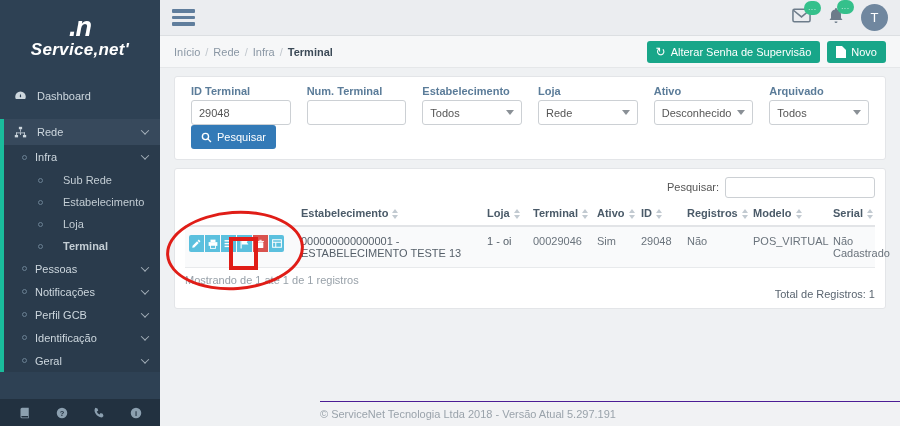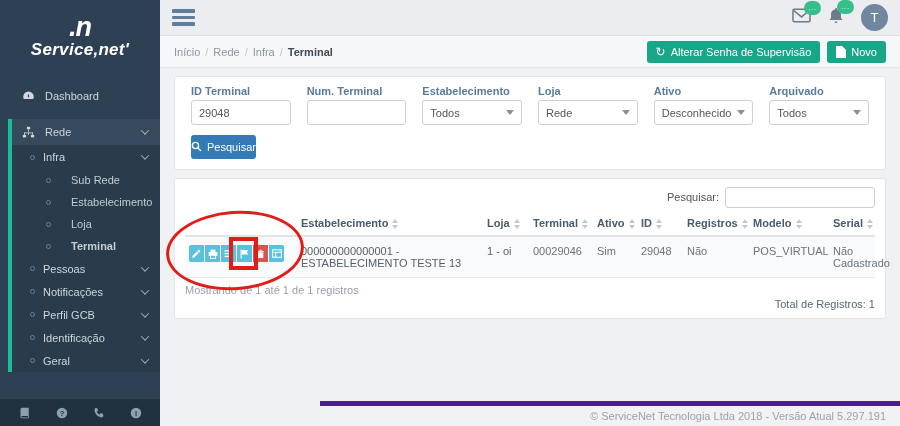--- a/index.html
+++ b/index.html
@@ -9,21 +9,21 @@
     background:#eff1f3;
     position:relative;
     overflow:hidden;
     color:#555;
   }
   
   .sidebar { position:absolute; left:0; top:0; width:160px; height:426px; background:#2e4154; display:flex; flex-direction:column; z-index:5; }
   .logo { padding:14px 0 10px; text-align:center; color:#fff; height:84px; }
   .logo-n { font-size:27px; font-weight:bold; font-style:italic; line-height:26px; letter-spacing:-1px; }
   .logo-text { font-size:17px; font-weight:bold; font-style:italic; letter-spacing:.3px; }
-  .menu { flex:1; font-size:11px; color:#cdd7de;margin-left:8px; }
+  .menu { flex:1; font-size:11px; color:#cdd7de; }
   .menu-item { display:flex; align-items:center; height:23px; padding:0 12px 0 14px; cursor:pointer; }
   .mi-icon { width:15px; margin-right:8px; display:flex; align-items:center; }
   .mi-icon svg { display:block; }
   .chev { width:6px; height:6px; border-right:1.5px solid currentColor; border-bottom:1.5px solid currentColor; transform:rotate(45deg) translate(-1px,-1px); margin-left:auto; opacity:.75; }
   .dot { width:5px; height:5px; border:1px solid #6a8093; border-radius:50%; margin-right:8px; flex:0 0 auto; }
   .accent { border-left:4px solid #1abc9c; margin-top:12px; }
   .accent .menu-item { padding-left:10px; }
   .mi-rede { background:#37495c; height:26px; }
   .submenu, .grouped { background:#2a3b4c; }
   .submenu .menu-item.sub { padding-left:18px; height:24px; }
@@ -54,21 +54,21 @@
 
   .content { padding:8px 14px 0; }
   .panel { background:#fff; border:1px solid #e3e5e8; border-radius:3px; }
   .filter-panel { padding:8px 16px 10px; }
   .filter-row { display:flex; gap:16px; }
   .ffield { flex:1; }
   .flabel { font-size:11px; font-weight:bold; color:#5b7c99; margin-bottom:3px; }
   .finput { width:100%; height:25px; border:1px solid #ccd0d4; border-radius:3px; font-size:11px; padding:0 7px; color:#555; font-family:inherit; background:#fff; }
   .fselect { width:100%; height:25px; border:1px solid #ccd0d4; border-radius:3px; font-size:11px; color:#555; display:flex; align-items:center; padding:0 7px; background:#fff; cursor:pointer; }
   .caret { margin-left:auto; width:0; height:0; border-left:4px solid transparent; border-right:4px solid transparent; border-top:5px solid #8a9096; }
-  .btn-primary { margin-top:10px; background:#337ab7; color:#fff; border:none; font-family:inherit; font-size:11px; padding:6px 0; border-radius:3px; display:inline-flex; gap:5px; cursor:pointer; }
+  .btn-primary { background:#337ab7; color:#fff; border:none; font-family:inherit; font-size:11px; padding:6px 10px; border-radius:3px; display:inline-flex; align-items:center; gap:5px; cursor:pointer; }
 
   .table-panel { margin-top:8px; padding:6px 10px 8px; }
   .table-search { display:flex; justify-content:flex-end; align-items:center; gap:6px; font-size:11px; color:#555; height:24px; }
   .table-search input { width:150px; height:21px; border:1px solid #ccd0d4; border-radius:3px; font-family:inherit; font-size:11px; padding:0 5px; }
   table { width:100%; border-collapse:collapse; font-size:11px; margin-top:2px; table-layout:fixed; }
   th { text-align:left; color:#4a5a68; font-weight:bold; padding:6px 4px; border-bottom:2px solid #e2e4e7; vertical-align:middle; white-space:nowrap; }
   td { padding:8px 4px; border-bottom:1px solid #e8eaec; background:#f9fafb; color:#6a737c; vertical-align:top; }
   .sort { display:inline-flex; flex-direction:column; gap:2px; margin-left:4px; vertical-align:middle; cursor:pointer; }
   .sort i { width:0; height:0; border-left:3px solid transparent; border-right:3px solid transparent; }
   .sort .up { border-bottom:4px solid #c2cad1; }
@@ -76,21 +76,21 @@
   .cell-link { color:#555f69; cursor:pointer; word-wrap:break-word; }
   .actions-group { display:inline-flex; gap:1px; }
   .abtn { width:15px; height:17px; background:#5bc0de; border:none; display:inline-flex; align-items:center; justify-content:center; color:#fff; cursor:pointer; padding:0; }
   .abtn:first-child { border-radius:2px 0 0 2px; }
   .abtn:last-child { border-radius:0 2px 2px 0; }
   .abtn.danger { background:#d9534f; }
   .abtn svg { display:block; }
   .table-info { font-size:11px; color:#98a1a9; margin-top:6px; }
   .table-total { font-size:11px; color:#5a6570; text-align:right; margin-top:2px; }
 
-  .footer { position:absolute; left:160px; right:0; bottom:0; height:25px; background:#f1f2f4; border-top:5px solid #4c1d95; display:flex; align-items:center; justify-content:flex-end; padding-right:14px; font-size:11px; color:#9aa3ab; }
+  .footer { position:absolute; left:160px; right:0; bottom:0; height:25px; background:#f1f2f4; border-top:1px solid #4c1d95; display:flex; align-items:center; padding-right:14px; font-size:11px; color:#9aa3ab; }
 
   
   .ann { position:absolute; pointer-events:none; z-index:40; }
   .ann-ellipse { left:166px; top:211px; width:138px; height:79px; border:3px solid #e01d17; border-radius:50%; transform:rotate(-4deg); }
   .ann-box { left:229px; top:237px; width:29px; height:33px; border:4px solid #e01d17; }
 </style>
 </head>
 <body>
 
 <aside class="sidebar">

